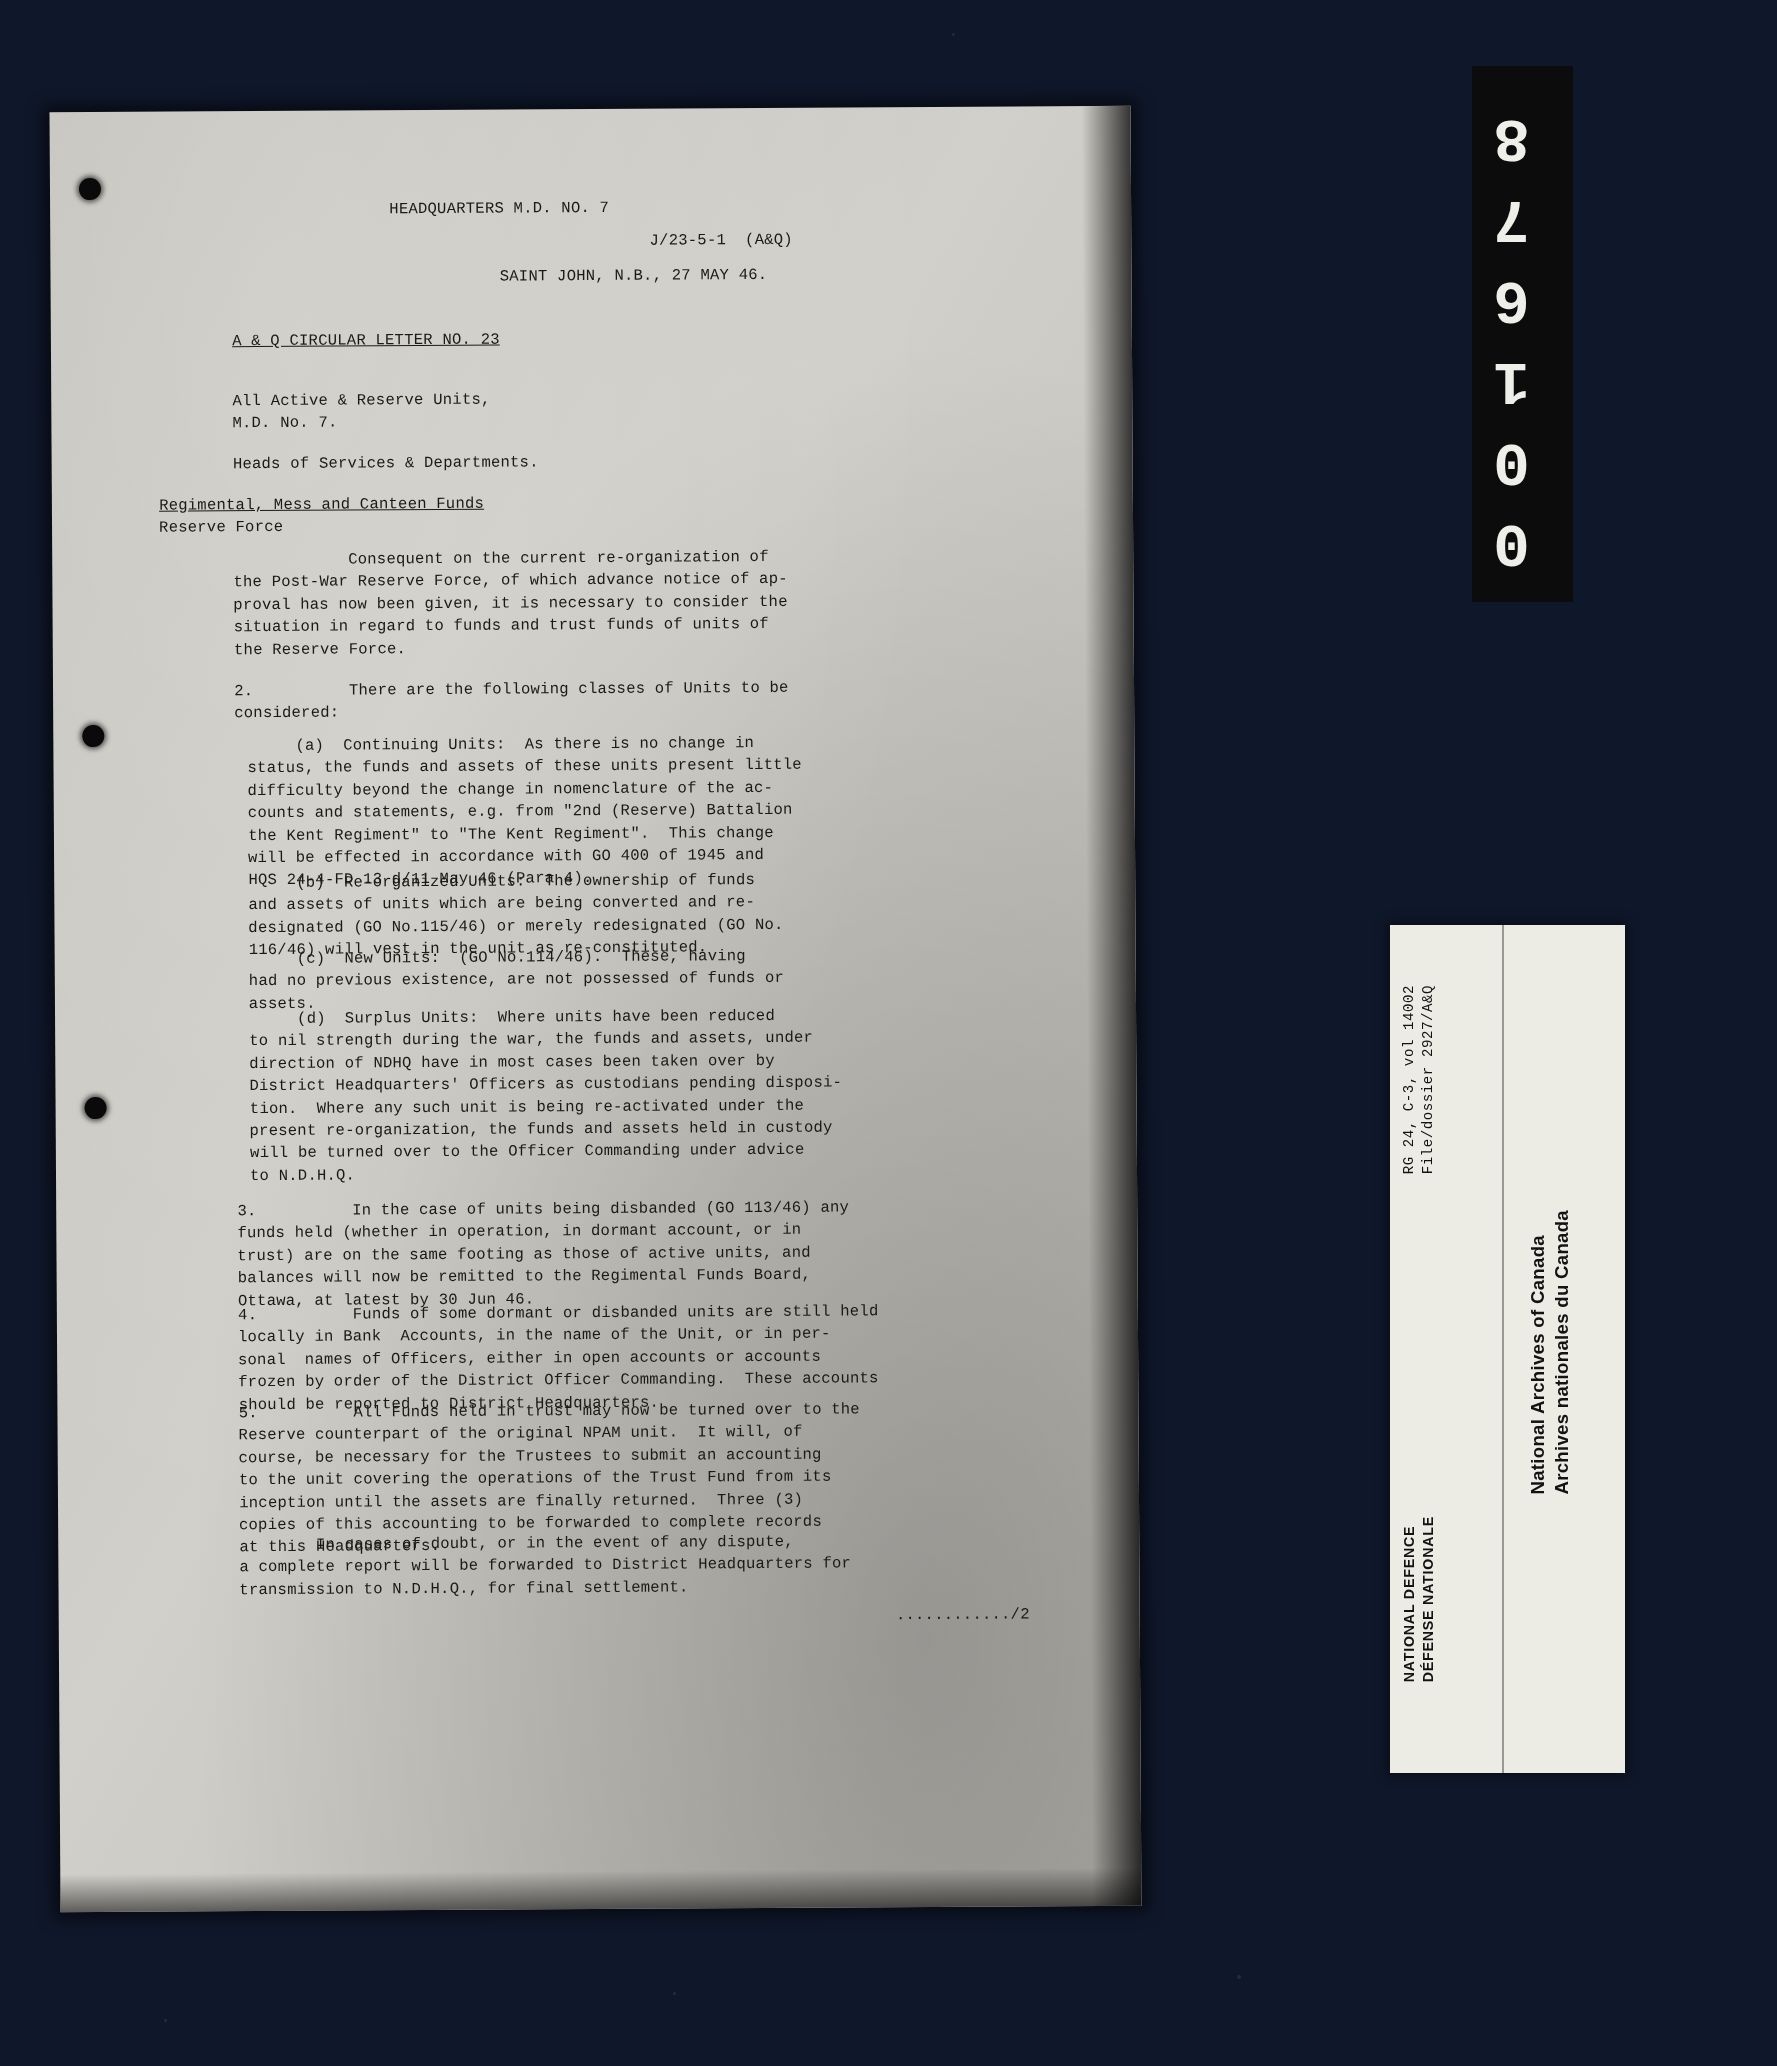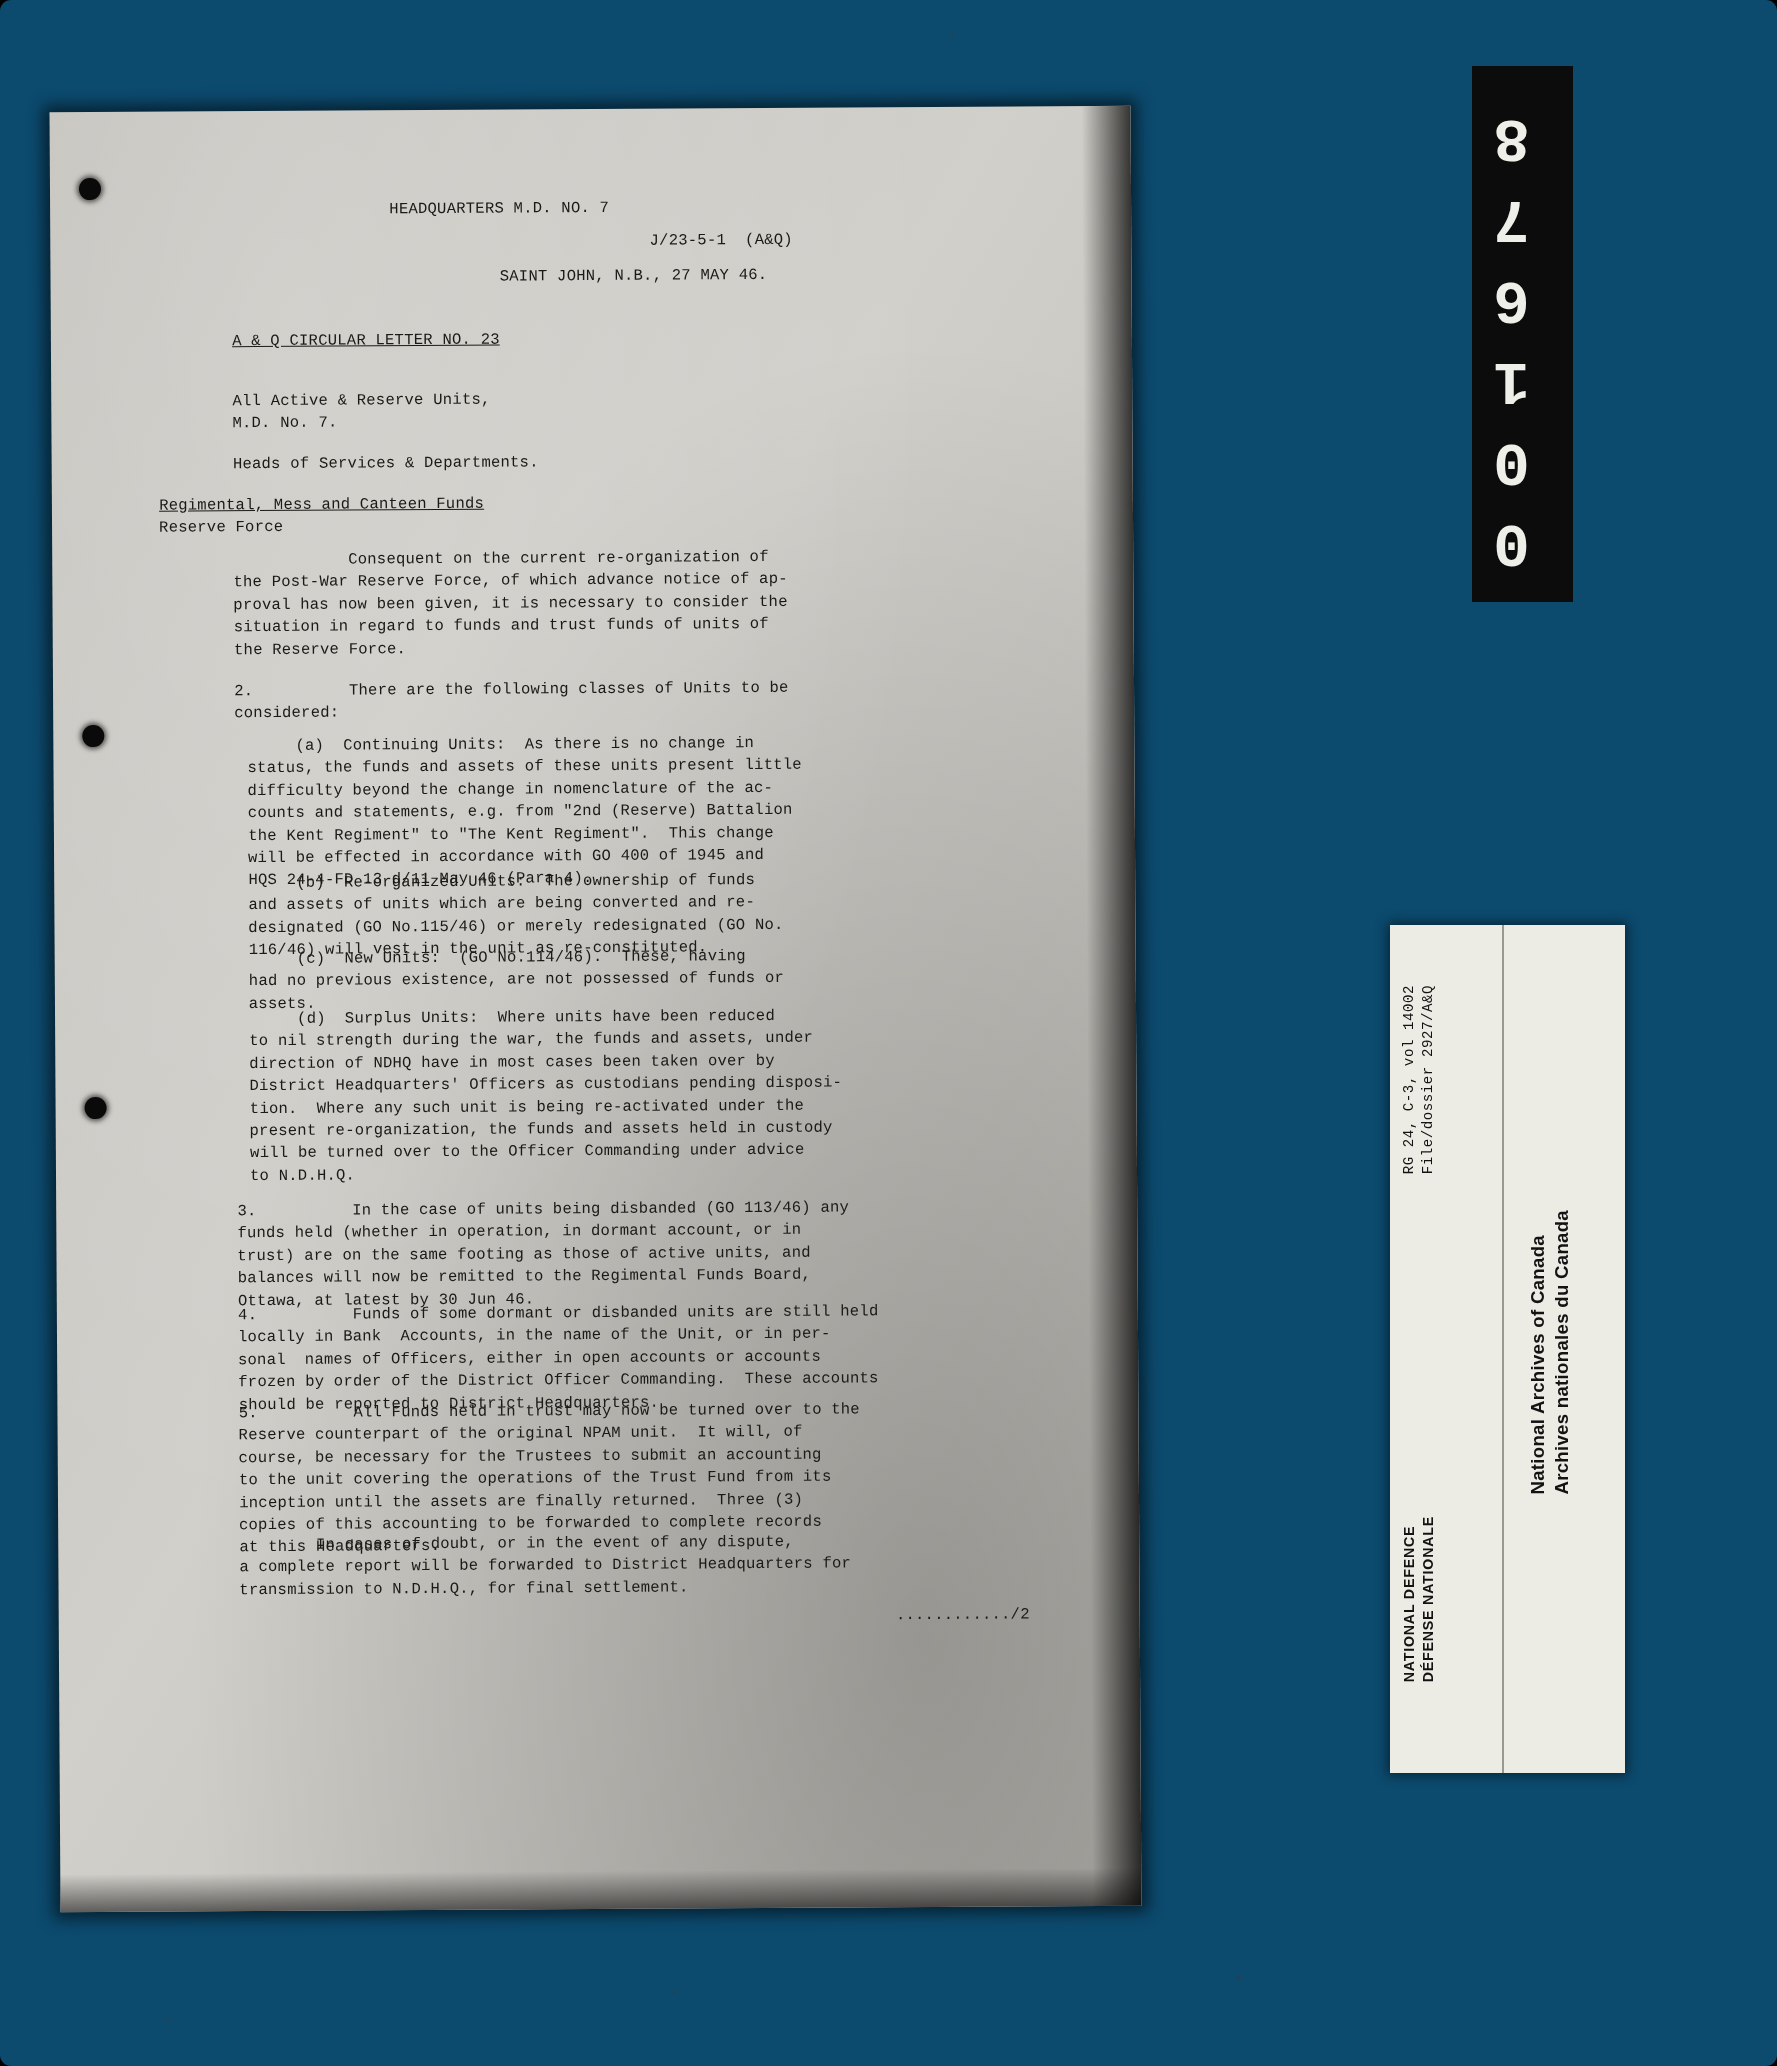--- a/index.html
+++ b/index.html
@@ -12,22 +12,21 @@
     height: 2066px;
     position: relative;
     overflow: hidden;
     font-family: "Liberation Mono", monospace;
   }
 
   
   #film-frame {
     position: absolute;
     inset: 0;
-    background: #0c4a6e;
-    border-radius: 11px;
+    background: #0f172a;
   }
 
   
   #document-page {
     position: absolute;
     left: 55px;
     top: 109px;
     width: 1081px;
     height: 1800px;
     background: #cfcdc7;

